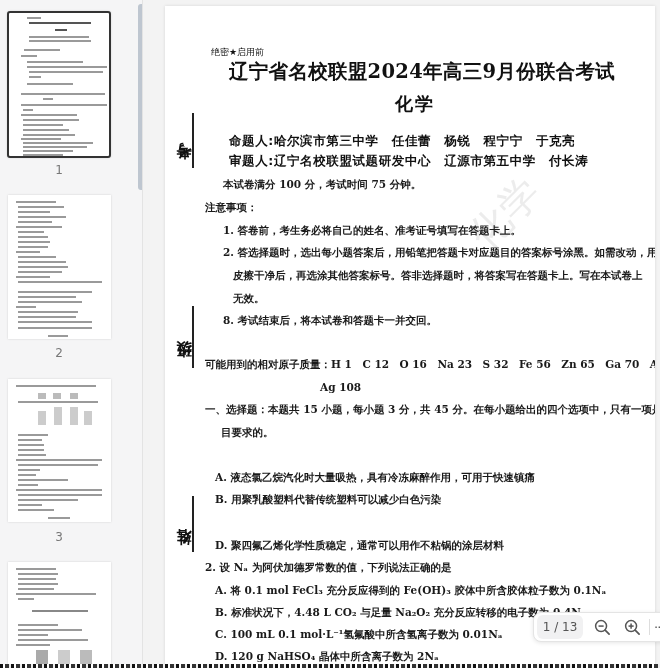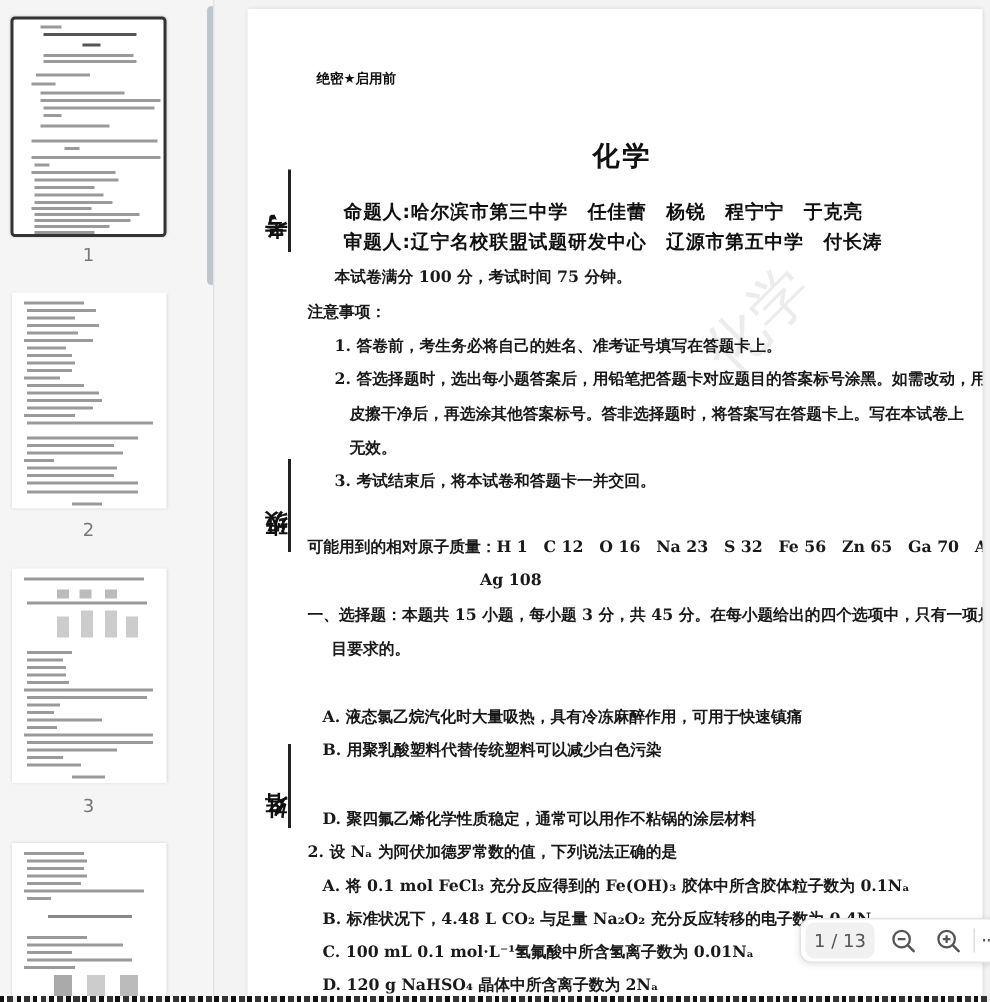--- a/index.html
+++ b/index.html
@@ -12,21 +12,21 @@
   .thumb.active { border: 2px solid #333; border-radius: 3px; }
   .thumb-num { position: absolute; width: 104px; left: 7px; text-align: center; font-family: "DejaVu Sans", sans-serif; font-size: 12px; color: #777; }
   .thumb .tl { position: absolute; height: 1.5px; background: #9a9a9a; }
   .thumb .tl.dark { background: #555; height: 2px; }
   .thumb-scroll { position: absolute; left: 138px; top: 4px; width: 6px; height: 186px; background: #bec6d0; border-radius: 3px; }
   .thumb-scroll-track { position: absolute; left: 142px; top: 190px; width: 1px; height: 478px; background: #dadada; }
 
   
   .page { position: absolute; left: 165px; top: 6px; width: 490px; height: 668px; background: #fff; box-shadow: 0 0 3px rgba(0,0,0,0.12); overflow: hidden; }
   .abs { position: absolute; white-space: nowrap; }
-  .secret { left: 46px; top: 40px; font-size: 9px; font-family: "DejaVu Sans", sans-serif; font-weight: bold; }
+  .secret { left: 46px; top: 40px; font-size: 9px; font-family: "DejaVu Sans", sans-serif; font-weight: normal; }
   .title { left: 64px; top: 52px; font-size: 19.5px; font-weight: bold; letter-spacing: 0.3px; }
   .subject { left: 230px; top: 86px; font-size: 18px; font-weight: bold; letter-spacing: 2px; }
   .author { left: 64px; font-size: 12.5px; font-weight: bold; font-family: "DejaVu Sans", sans-serif; letter-spacing: 0.6px; }
   .body-text { font-size: 10.5px; font-family: "DejaVu Serif", serif; font-weight: bold; color: #1a1a1a; }
   .vert-label { position: absolute; font-size: 15px; font-weight: bold; font-family: "DejaVu Sans", sans-serif; writing-mode: vertical-rl; transform: rotate(180deg); letter-spacing: 2px; }
   .vline { position: absolute; width: 1.5px; background: #222; }
   .watermark { position: absolute; color: rgba(180,180,180,0.25); font-size: 40px; transform: rotate(-45deg); font-family: "DejaVu Sans", sans-serif; }
 
   
   .bottom-strip { position: absolute; left: 0; top: 664px; width: 660px; height: 4px; background: repeating-linear-gradient(90deg, #111 0 3px, #fff 3px 5px, #333 5px 9px, #eee 9px 11px); }
@@ -153,38 +153,39 @@
   </div>
 
   <div class="thumb-scroll"></div>
   <div class="thumb-scroll-track"></div>
 </div>
 
 <div class="page">
   <div class="watermark" style="left:300px;top:180px;">化学</div>
 
   <div class="abs secret">绝密★启用前</div>
+  <div class="abs title">辽宁省名校联盟2024年高三9月份联合考试</div>
   <div class="abs subject">化学</div>
   <div class="abs author" style="top:127px;">命题人:哈尔滨市第三中学　任佳蕾　杨锐　程宁宁　于克亮</div>
   <div class="abs author" style="top:147px;">审题人:辽宁名校联盟试题研发中心　辽源市第五中学　付长涛</div>
 
   <div class="vline" style="left:27px;top:107px;height:55px;"></div>
   <div class="vert-label" style="left:10px;top:162px;">考号</div>
   <div class="vline" style="left:27px;top:300px;height:62px;"></div>
   <div class="vert-label" style="left:10px;top:360px;">班级</div>
   <div class="vline" style="left:27px;top:490px;height:56px;"></div>
   <div class="vert-label" style="left:10px;top:548px;">姓名</div>
 
   <div class="abs body-text" style="left:58px;top:172px;">本试卷满分 100 分，考试时间 75 分钟。</div>
   <div class="abs body-text" style="left:40px;top:195px;">注意事项：</div>
   <div class="abs body-text" style="left:58px;top:218px;">1. 答卷前，考生务必将自己的姓名、准考证号填写在答题卡上。</div>
   <div class="abs body-text" style="left:58px;top:240px;">2. 答选择题时，选出每小题答案后，用铅笔把答题卡对应题目的答案标号涂黑。如需改动，用橡</div>
   <div class="abs body-text" style="left:68px;top:263px;">皮擦干净后，再选涂其他答案标号。答非选择题时，将答案写在答题卡上。写在本试卷上</div>
   <div class="abs body-text" style="left:68px;top:286px;">无效。</div>
-  <div class="abs body-text" style="left:58px;top:308px;">3. 考试结束后，将本试卷和答题卡一并交回。</div>
+  <div class="abs body-text" style="left:58px;top:308px;">8. 考试结束后，将本试卷和答题卡一并交回。</div>
 
   <div class="abs body-text" style="left:40px;top:352px;">可能用到的相对原子质量：H 1　C 12　O 16　Na 23　S 32　Fe 56　Zn 65　Ga 70　As 75</div>
   <div class="abs body-text" style="left:155px;top:375px;">Ag 108</div>
   <div class="abs body-text" style="left:40px;top:397px;">一、选择题：本题共 15 小题，每小题 3 分，共 45 分。在每小题给出的四个选项中，只有一项是符合题</div>
   <div class="abs body-text" style="left:56px;top:420px;">目要求的。</div>
 
   <div class="abs body-text" style="left:50px;top:487px;">B. 用聚乳酸塑料代替传统塑料可以减少白色污染</div>
   <div class="abs body-text" style="left:50px;top:465px;">A. 液态氯乙烷汽化时大量吸热，具有冷冻麻醉作用，可用于快速镇痛</div>
   <div class="abs body-text" style="left:50px;top:533px;">D. 聚四氟乙烯化学性质稳定，通常可以用作不粘锅的涂层材料</div>
 

